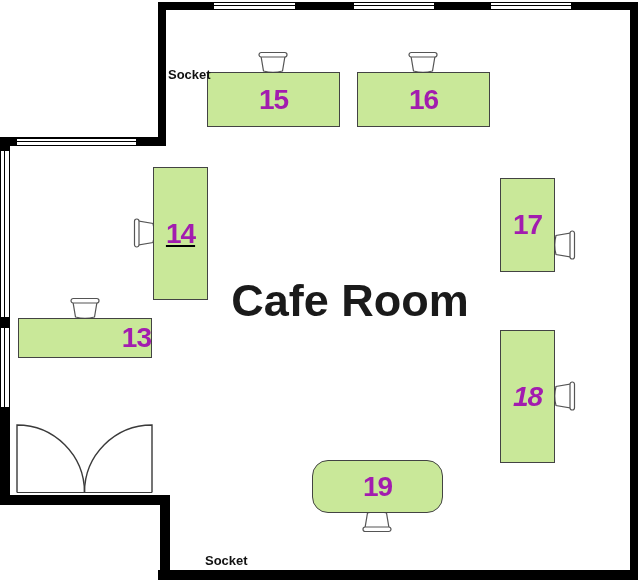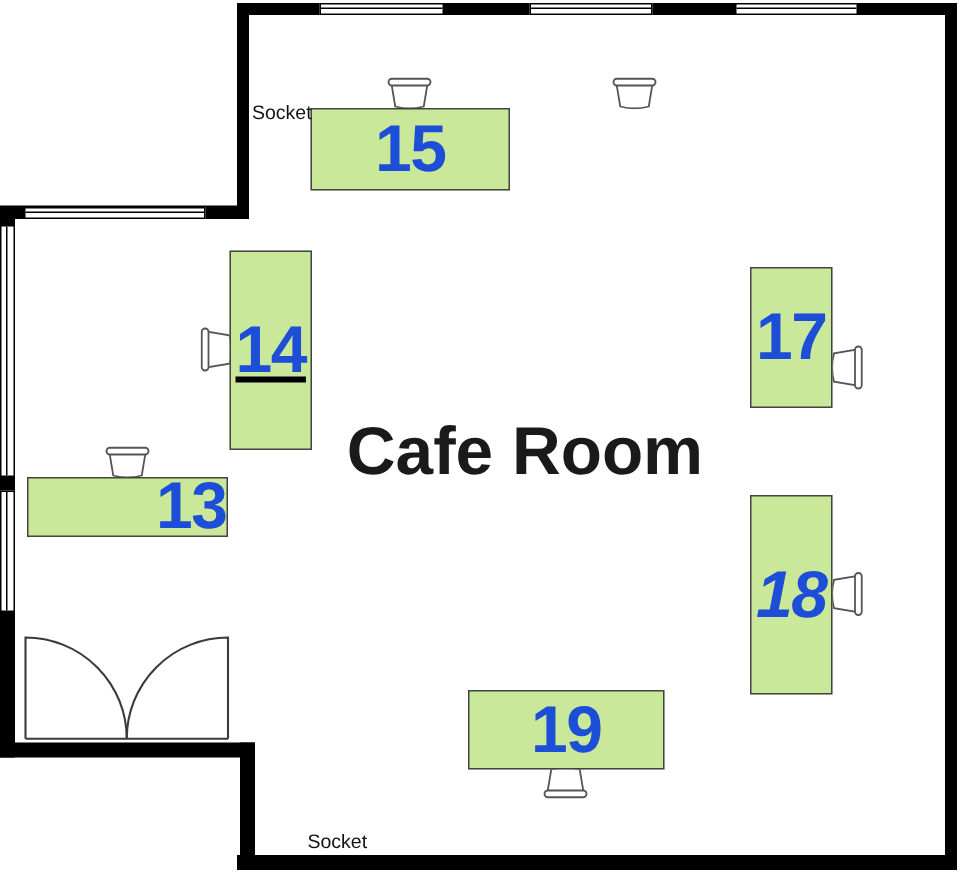--- a/index.html
+++ b/index.html
@@ -16,35 +16,35 @@
   }
   .window-v::after{
     content:"";position:absolute;top:0;bottom:0;left:50%;margin-left:-1px;border-left:1px solid #000;
   }
   .desk{
     position:absolute;background:var(--desk-fill,#c9e899);
     border:1px solid var(--desk-border,#434343);box-sizing:border-box;
     display:flex;align-items:center;justify-content:center;cursor:default;
   }
   .desk .num{
-    font-weight:700;font-size:44px;letter-spacing:-1px;color:#1d4ed8;line-height:1;
+    font-weight:700;font-size:28px;letter-spacing:-1px;color:#a21caf;line-height:1;
     font-family:"Liberation Sans",sans-serif;
   }
   .chair{position:absolute;width:34px;height:22px;color:var(--chair-stroke,#555);}
   .chair svg{display:block;}
   .rot90{transform:rotate(90deg);}
   .rot-90{transform:rotate(-90deg);}
   .rot180{transform:rotate(180deg);}
   .door{position:absolute;color:#3a3a3a;}
   .room-title{
     position:absolute;left:228px;top:276px;width:244px;text-align:center;
     font-weight:700;font-size:45px;color:#1a1a1a;line-height:1.1;white-space:nowrap;
   }
   .socket{
-    position:absolute;font-size:13px;font-weight:400;color:#111;line-height:1;white-space:nowrap;
+    position:absolute;font-size:13px;font-weight:700;color:#111;line-height:1;white-space:nowrap;
   }
 </style>
 </head>
 <body>
 
 <div class="canvas">
 
   <div class="wall" style="left:158px;top:2px;width:480px;height:8px;"></div>
   <div class="wall" style="left:630px;top:2px;width:8px;height:578px;"></div>
   <div class="wall" style="left:158px;top:570px;width:480px;height:10px;"></div>
@@ -110,33 +110,36 @@
   <div class="chair rot180" style="left:360px;top:511px;">
     <svg width="34" height="22" viewBox="0 0 34 22">
       <path d="M5 5 L29 5 L26.5 20 Q17 22.5 7.5 20 Z" fill="#fff" stroke="currentColor" stroke-width="1.2"></path>
       <rect x="3" y="1.5" width="28" height="4.5" rx="2.2" fill="#fff" stroke="currentColor" stroke-width="1.2"></rect>
     </svg>
   </div>
 
   <div class="desk" style="left:207px;top:72px;width:133px;height:55px;">
     <span class="num">15</span>
   </div>
+  <div class="desk" style="left:357px;top:72px;width:133px;height:55px;">
+    <span class="num">16</span>
+  </div>
   <div class="desk" style="left:153px;top:167px;width:55px;height:133px;text-decoration:underline;">
     <span class="num">14</span>
   </div>
   <div class="desk" style="left:18px;top:318px;width:134px;height:40px;justify-content:flex-end;">
     <span class="num">13</span>
   </div>
   <div class="desk" style="left:500px;top:178px;width:55px;height:94px;">
     <span class="num">17</span>
   </div>
   <div class="desk" style="left:500px;top:330px;width:55px;height:133px;font-style:italic;">
     <span class="num">18</span>
   </div>
-  <div class="desk" style="left:312px;top:460px;width:131px;height:53px;">
+  <div class="desk" style="left:312px;top:460px;width:131px;height:53px;border-radius:16px;">
     <span class="num">19</span>
   </div>
 
   <div class="room-title">Cafe Room</div>
   <div class="socket" style="left:168px;top:68px;">Socket</div>
   <div class="socket" style="left:205px;top:554px;">Socket</div>
 
 </div>
 
 </body></html>

